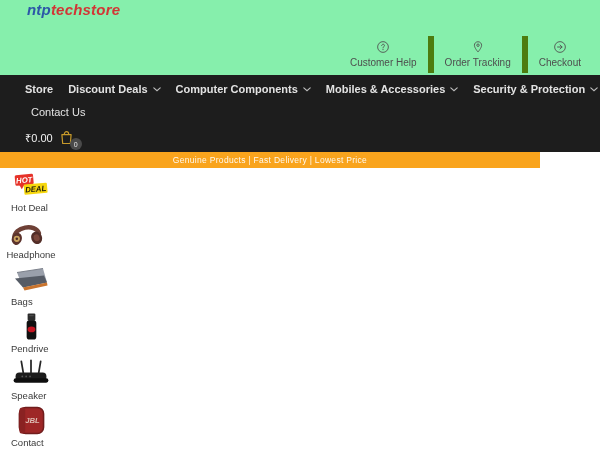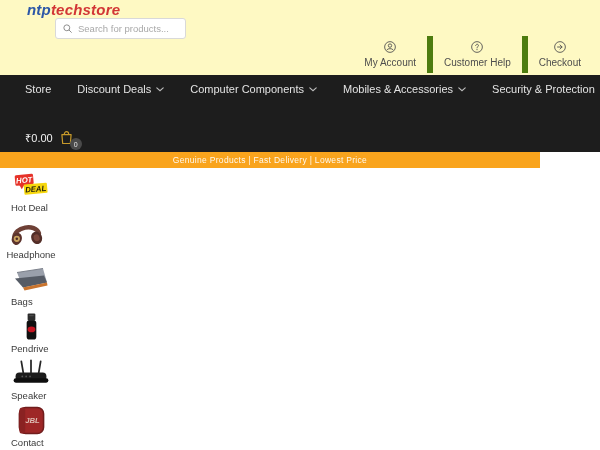--- a/index.html
+++ b/index.html
@@ -1,20 +1,20 @@
 <!DOCTYPE html>
 <html><head>
 <meta charset="utf-8">
 <style>
   * { margin:0; padding:0; box-sizing:border-box; }
   html,body { width:600px; height:450px; overflow:hidden; background:#fff;
               font-family:"Liberation Sans", sans-serif; }
 
   
-  .header { position:relative; width:600px; height:75px; background:#fef9c3; }
+  .header { position:relative; width:600px; height:75px; background:#86efac; }
   .logo { position:absolute; left:27px; top:1px; font-size:15px; font-weight:bold;
           font-style:italic; letter-spacing:.2px; cursor:pointer; }
   .logo .lg-blue { color:#2c57a7; }
   .logo .lg-red  { color:#d23535; }
   .searchbox { position:absolute; left:55px; top:18px; width:131px; height:21px;
                border:1px solid #d9d9d9; border-radius:3px; display:flex;
                align-items:center; padding:0 6px; gap:5px; background:#fff; }
   .searchbox svg { flex:none; }
   .searchbox input { border:none; outline:none; width:100%; font-size:9.5px;
                      color:#555; font-family:"Liberation Sans", sans-serif; }
@@ -23,21 +23,21 @@
   .acct-menu { position:absolute; right:8px; bottom:2px; display:flex; }
   .acct-item { display:flex; flex-direction:column; align-items:center;
                justify-content:flex-end; gap:3px; padding:4px 11px 5px 11px;
                border-left:6px solid #4d7c0f; cursor:pointer; min-width:62px; }
   .acct-item:first-child { border-left:none; }
   .acct-item svg { width:14px; height:14px; stroke:#4f4f4f; }
   .acct-label { font-size:10px; color:#4e4e4e; white-space:nowrap; }
 
   
   .nav { width:600px; height:77px; background:#1d1d1d; color:#dcdcdc; position:relative; }
-  .nav-row1 { display:flex; align-items:center; gap:26px; padding:8px 0 0 25px; }
+  .nav-row1 { display:flex; align-items:center; gap:15px; padding:8px 0 0 25px;font-weight:bold; }
   .nav-item { display:flex; align-items:center; gap:5px; font-size:11px;
               color:#e3e3e3; cursor:pointer; white-space:nowrap; }
   .nav-item svg { width:8px; height:5px; stroke:#bdbdbd; }
   .nav-row2 { padding:11px 0 0 31px; display:flex; }
   .nav-row2 .nav-item { font-size:11px; }
   .nav-row3 { position:absolute; left:25px; bottom:6px; display:flex;
               align-items:center; gap:5px; cursor:pointer; }
   .cart-amount { font-size:11px; color:#f2f2f2; }
   .cart-bag { position:relative; width:17px; height:17px; }
   .cart-bag svg { width:17px; height:17px; stroke:#c79a2a; }
@@ -141,38 +141,32 @@
     <symbol id="dark-wedge-icon" viewBox="0 0 40 30">
       <path d="M7 7 Q20 -1 35 5 L35 30 L7 30 Z" fill="#2e2e2e"></path>
     </symbol>
   </defs>
 </svg>
 
 <div class="header">
   <div class="logo">
     <span class="lg-blue">ntp</span><span class="lg-red">techstore</span>
   </div>
-  <div class="searchbox">
-    <svg width="11" height="11">
-        <use href="#search-glyph"></use>
-      </svg>
-    <input type="text" placeholder="Search for products..." style="">
-  </div>
   <div class="acct-menu">
       <div class="acct-item">
     <svg>
-          <use href="#user-circle-icon"></use>
-        </svg>
-    <span class="acct-label">My Account</span>
+          <use href="#help-circle-icon"></use>
+        </svg>
+    <span class="acct-label">Customer Help</span>
   </div>
       <div class="acct-item">
     <svg>
-          <use href="#help-circle-icon"></use>
-        </svg>
-    <span class="acct-label">Customer Help</span>
+          <use href="#location-pin-icon"></use>
+        </svg>
+    <span class="acct-label">Order Tracking</span>
   </div>
       <div class="acct-item">
     <svg>
           <use href="#arrow-circle-icon"></use>
         </svg>
     <span class="acct-label">Checkout</span>
   </div>
     </div>
 </div>
 
@@ -201,20 +195,26 @@
         </svg>
   </div>
       <div class="nav-item">
     <span>Security &amp; Protection</span>
     <svg>
           <use href="#chevron-down-icon"></use>
         </svg>
   </div>
       <div class="nav-item">
     <span>Home Appliances</span>
+
+  </div>
+    </div>
+  <div class="nav-row2">
+      <div class="nav-item">
+    <span>Contact Us</span>
 
   </div>
     </div>
   <div class="nav-row3">
     <span class="cart-amount">₹0.00</span>
     <span class="cart-bag">
       <svg>
           <use href="#shopping-bag-icon"></use>
         </svg>
       <span class="cart-badge">0</span>

